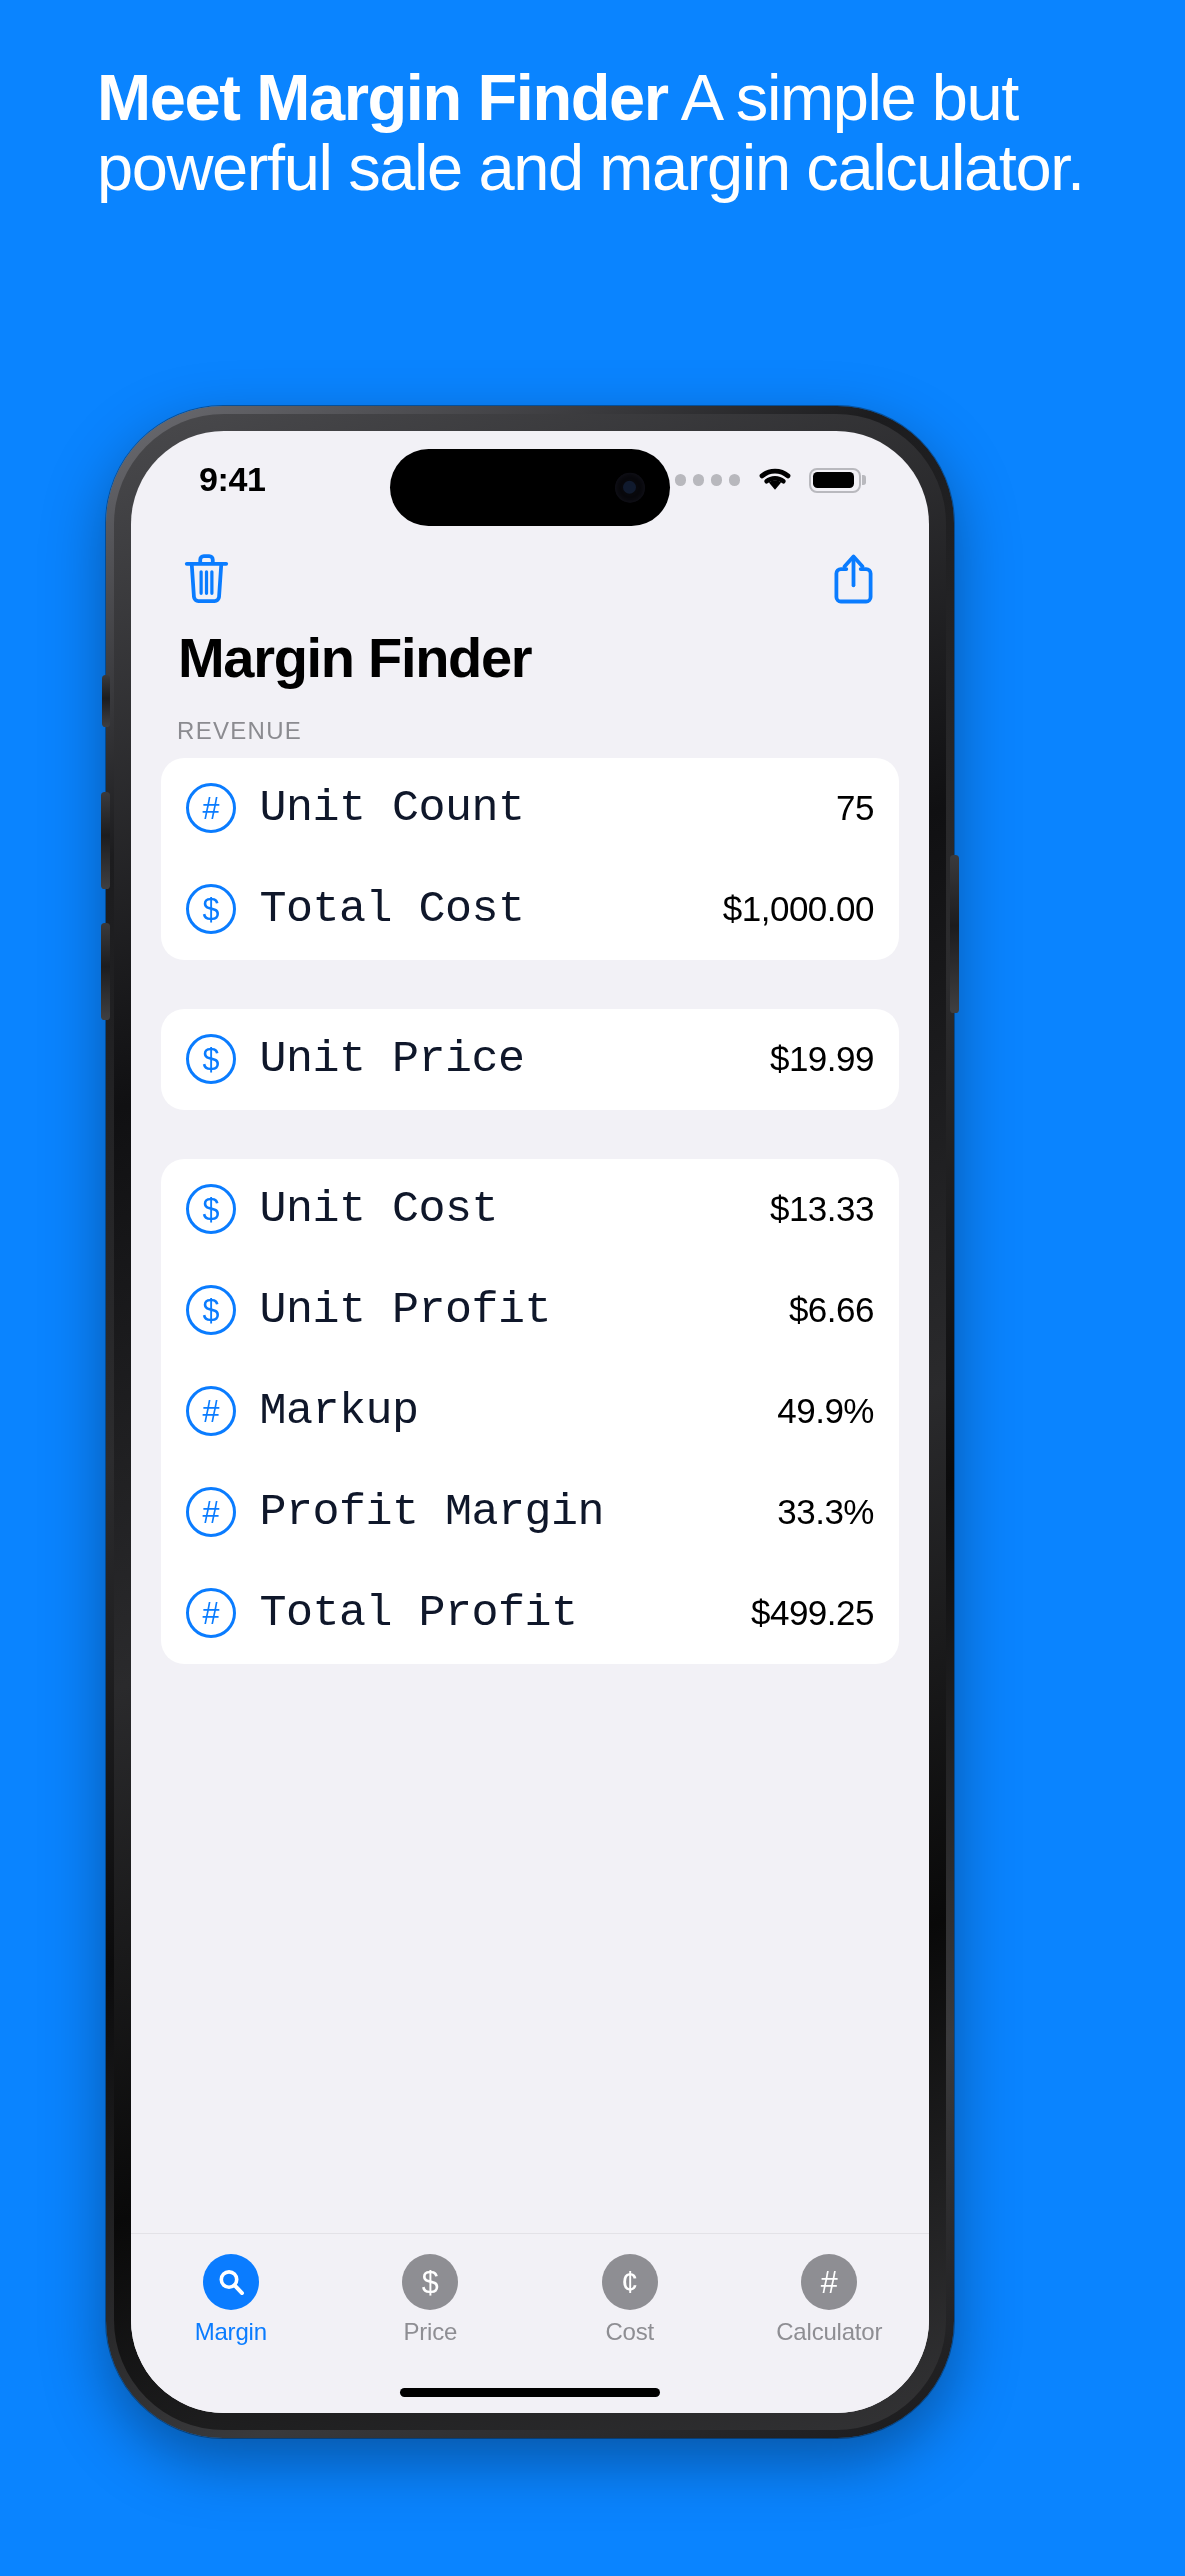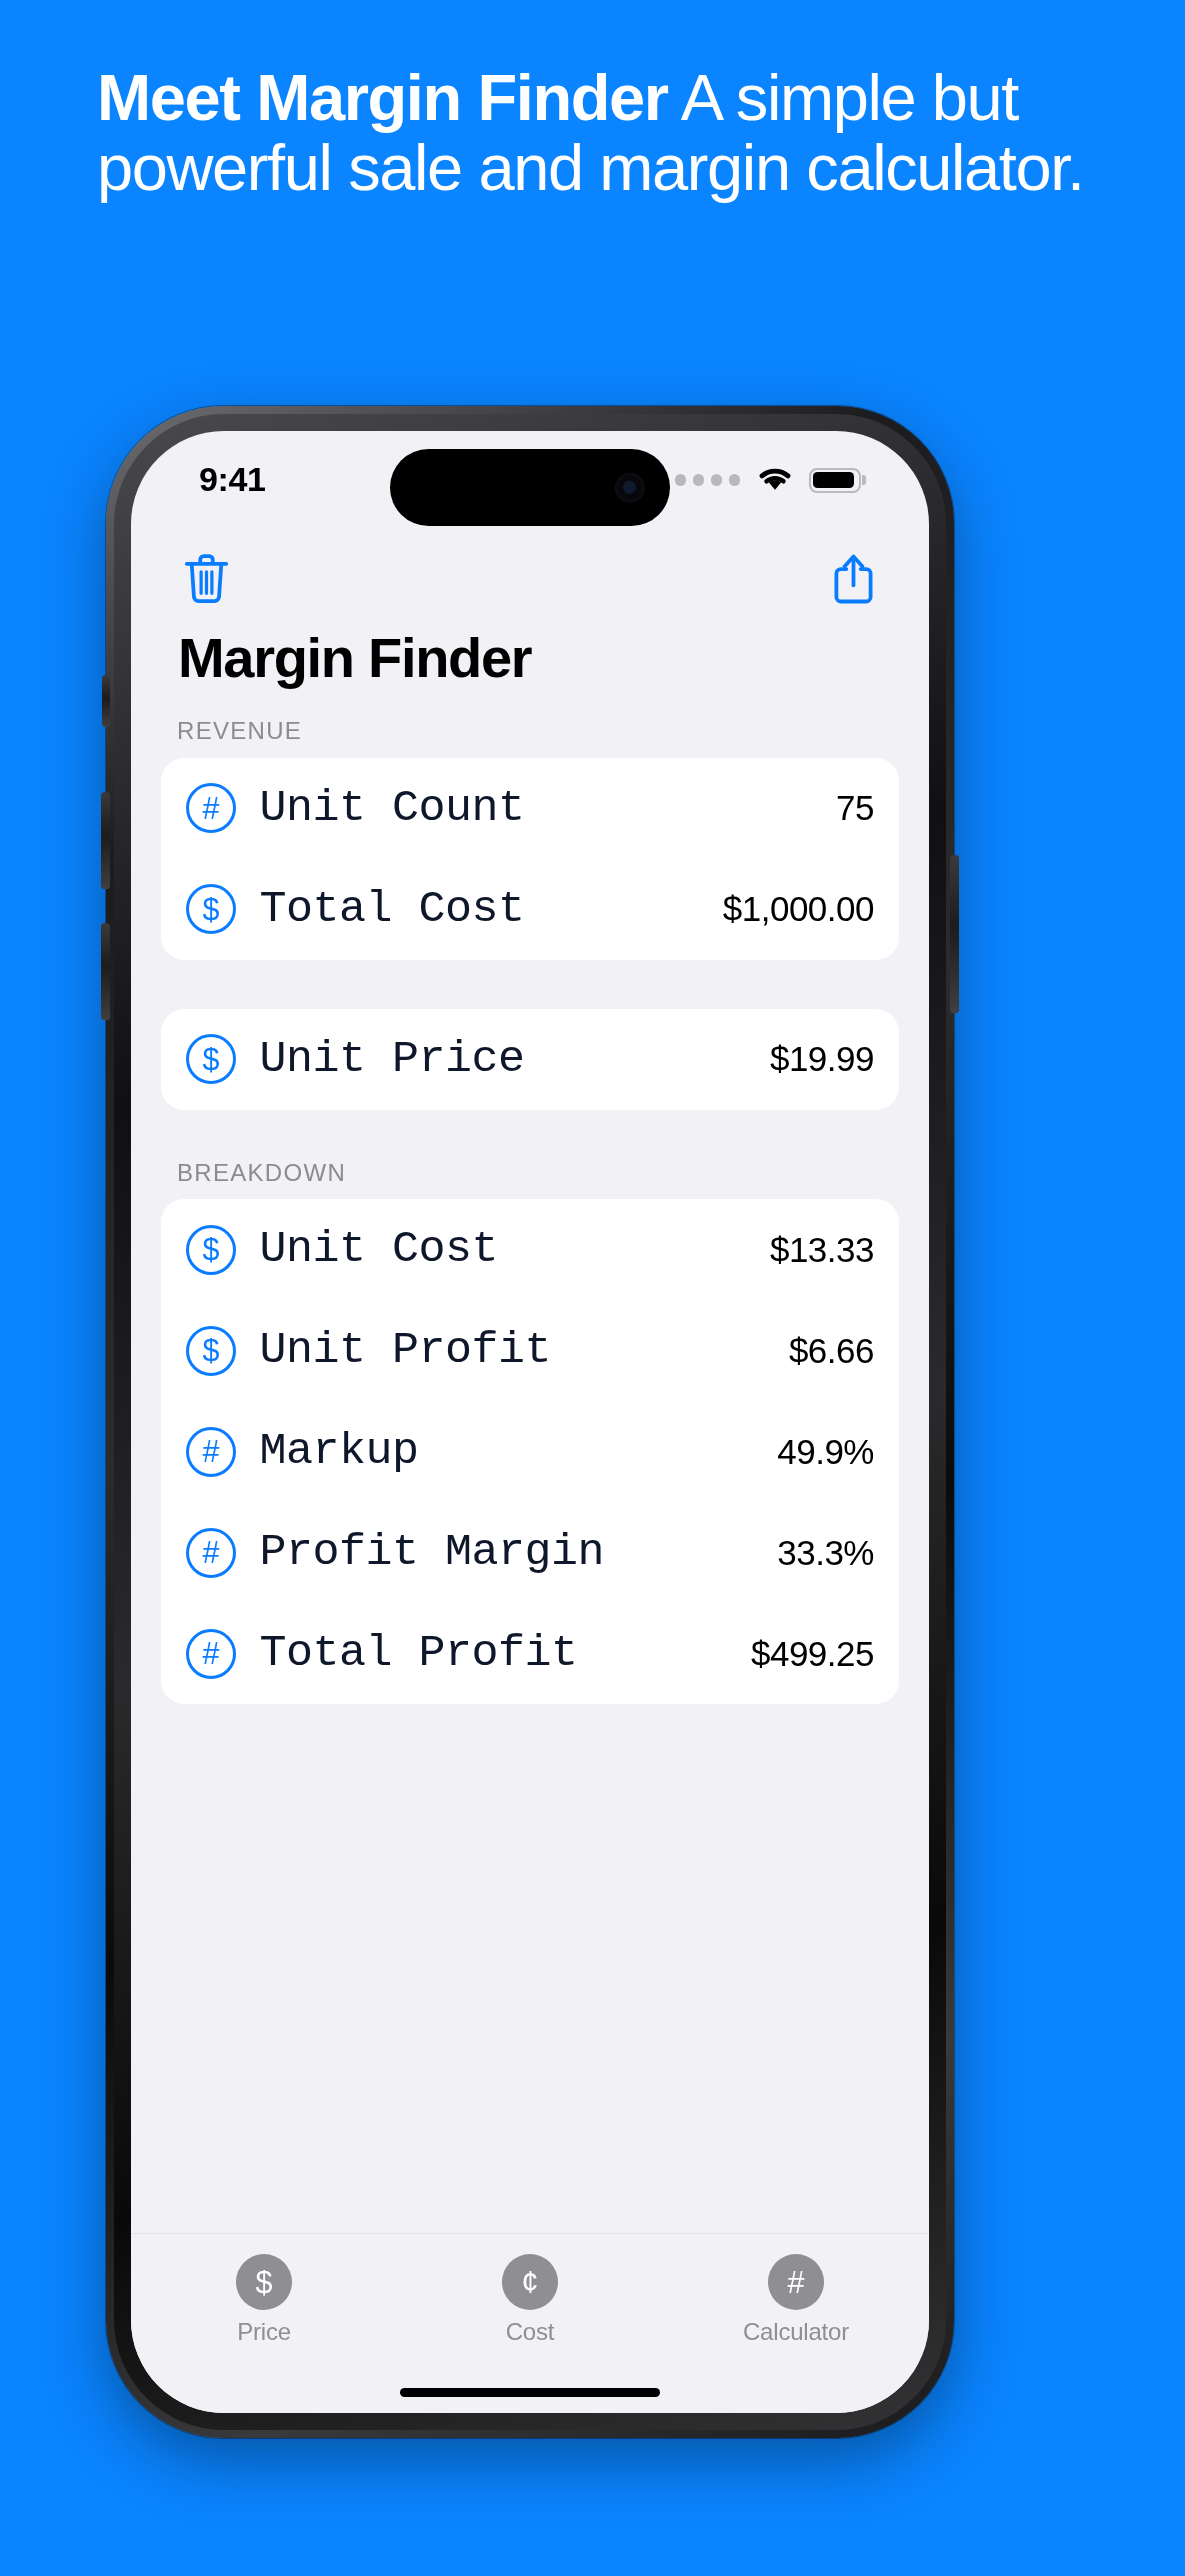--- a/index.html
+++ b/index.html
@@ -349,21 +349,20 @@
             <div class="row-icon">$</div>
             <div class="row-label">Unit Price</div>
             <div class="row-value">$19.99</div>
           </div>
         </div>
       </div>
 
       <div class="gap-sm"></div>
 
       <div class="section">
-        <div class="section-header">BREAKDOWN</div>
         <div class="card">
           <div class="row">
             <div class="row-icon">$</div>
             <div class="row-label">Unit Cost</div>
             <div class="row-value">$13.33</div>
           </div>
           <div class="row">
             <div class="row-icon">$</div>
             <div class="row-label">Unit Profit</div>
             <div class="row-value">$6.66</div>
@@ -381,20 +380,29 @@
           <div class="row">
             <div class="row-icon">#</div>
             <div class="row-label">Total Profit</div>
             <div class="row-value">$499.25</div>
           </div>
         </div>
       </div>
     </div>
 
     <div class="tab-bar">
+      <div class="tab active">
+        <div class="tab-ico">
+          <svg width="30.5" height="30.5" viewBox="0 0 34 34">
+            <circle cx="14.5" cy="14" r="8.6" stroke="#fff" stroke-width="4" fill="none"></circle>
+            <path d="M20.8 20.4 L29 29" stroke="#fff" stroke-width="4.4" stroke-linecap="round"></path>
+          </svg>
+        </div>
+        <div class="tab-label">Margin</div>
+      </div>
       <div class="tab">
         <div class="tab-ico">$</div>
         <div class="tab-label">Price</div>
       </div>
       <div class="tab">
         <div class="tab-ico">¢</div>
         <div class="tab-label">Cost</div>
       </div>
       <div class="tab">
         <div class="tab-ico">#</div>

